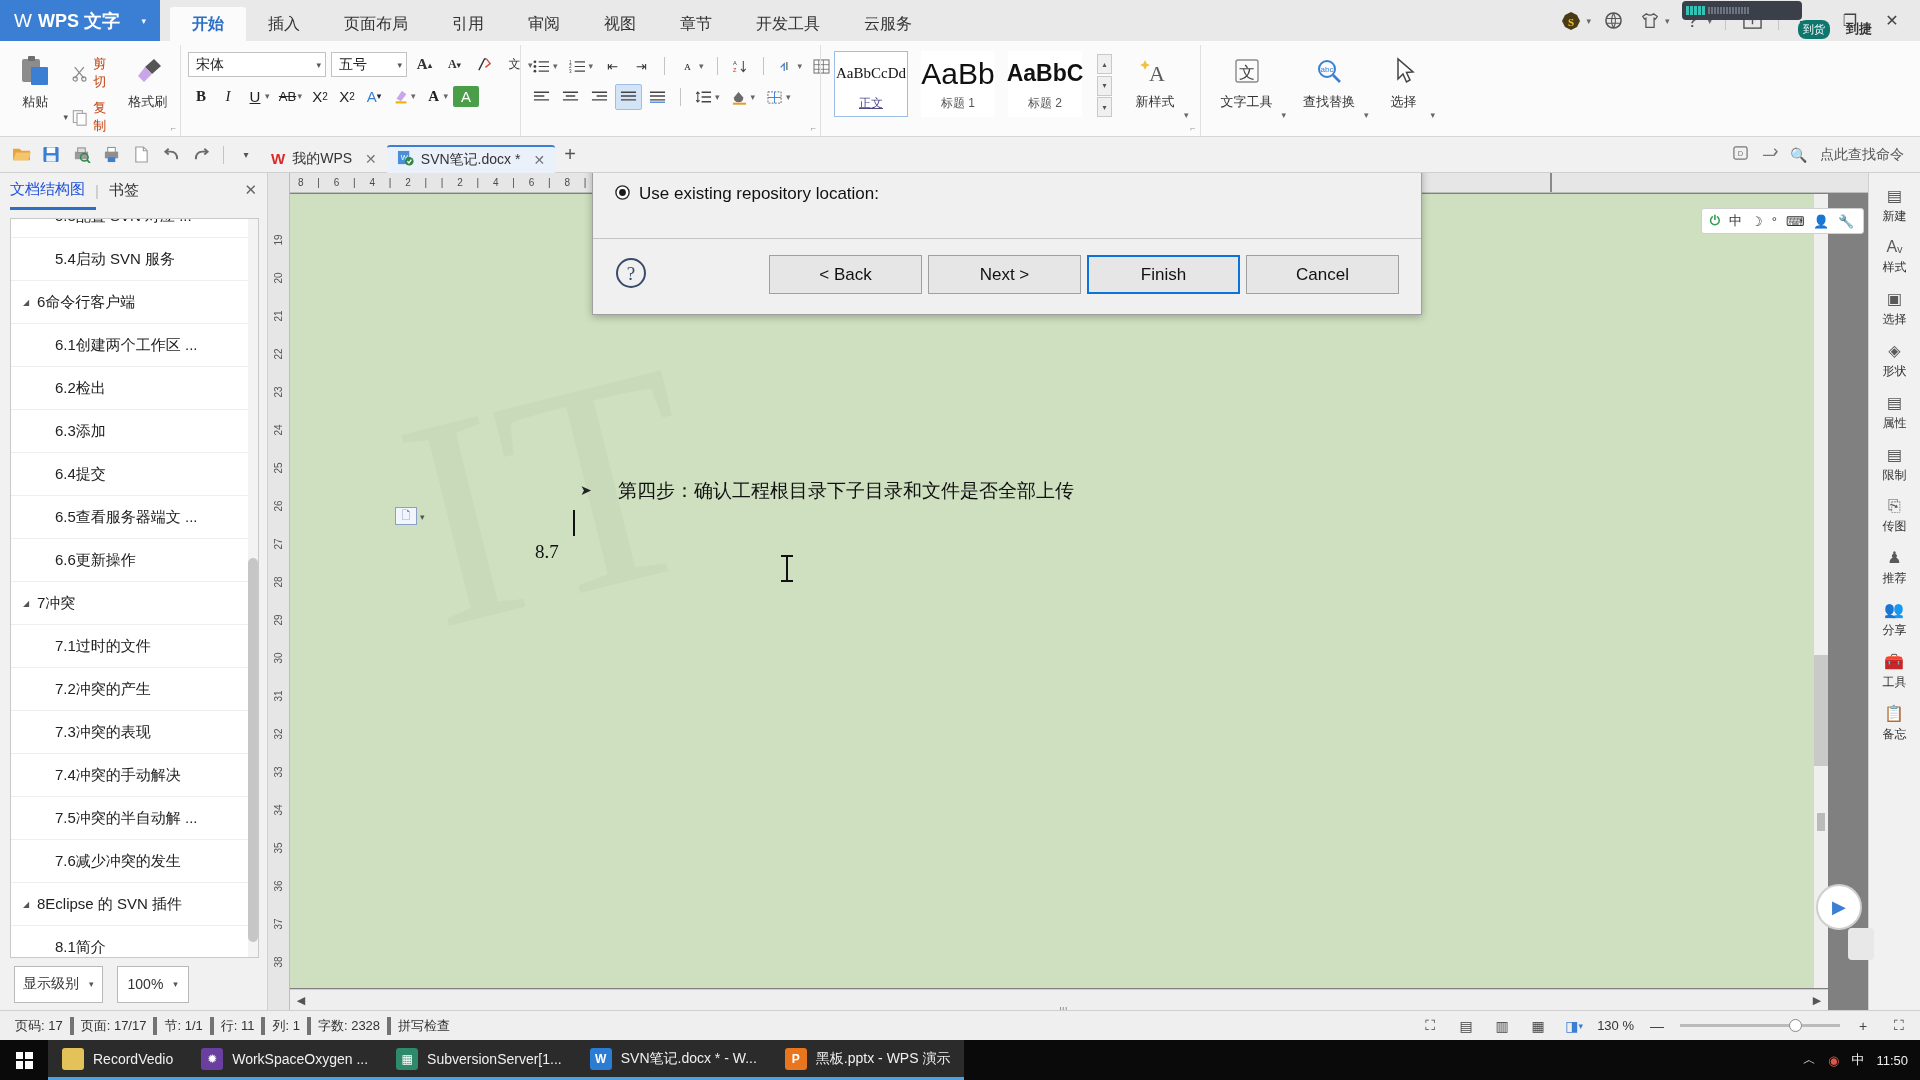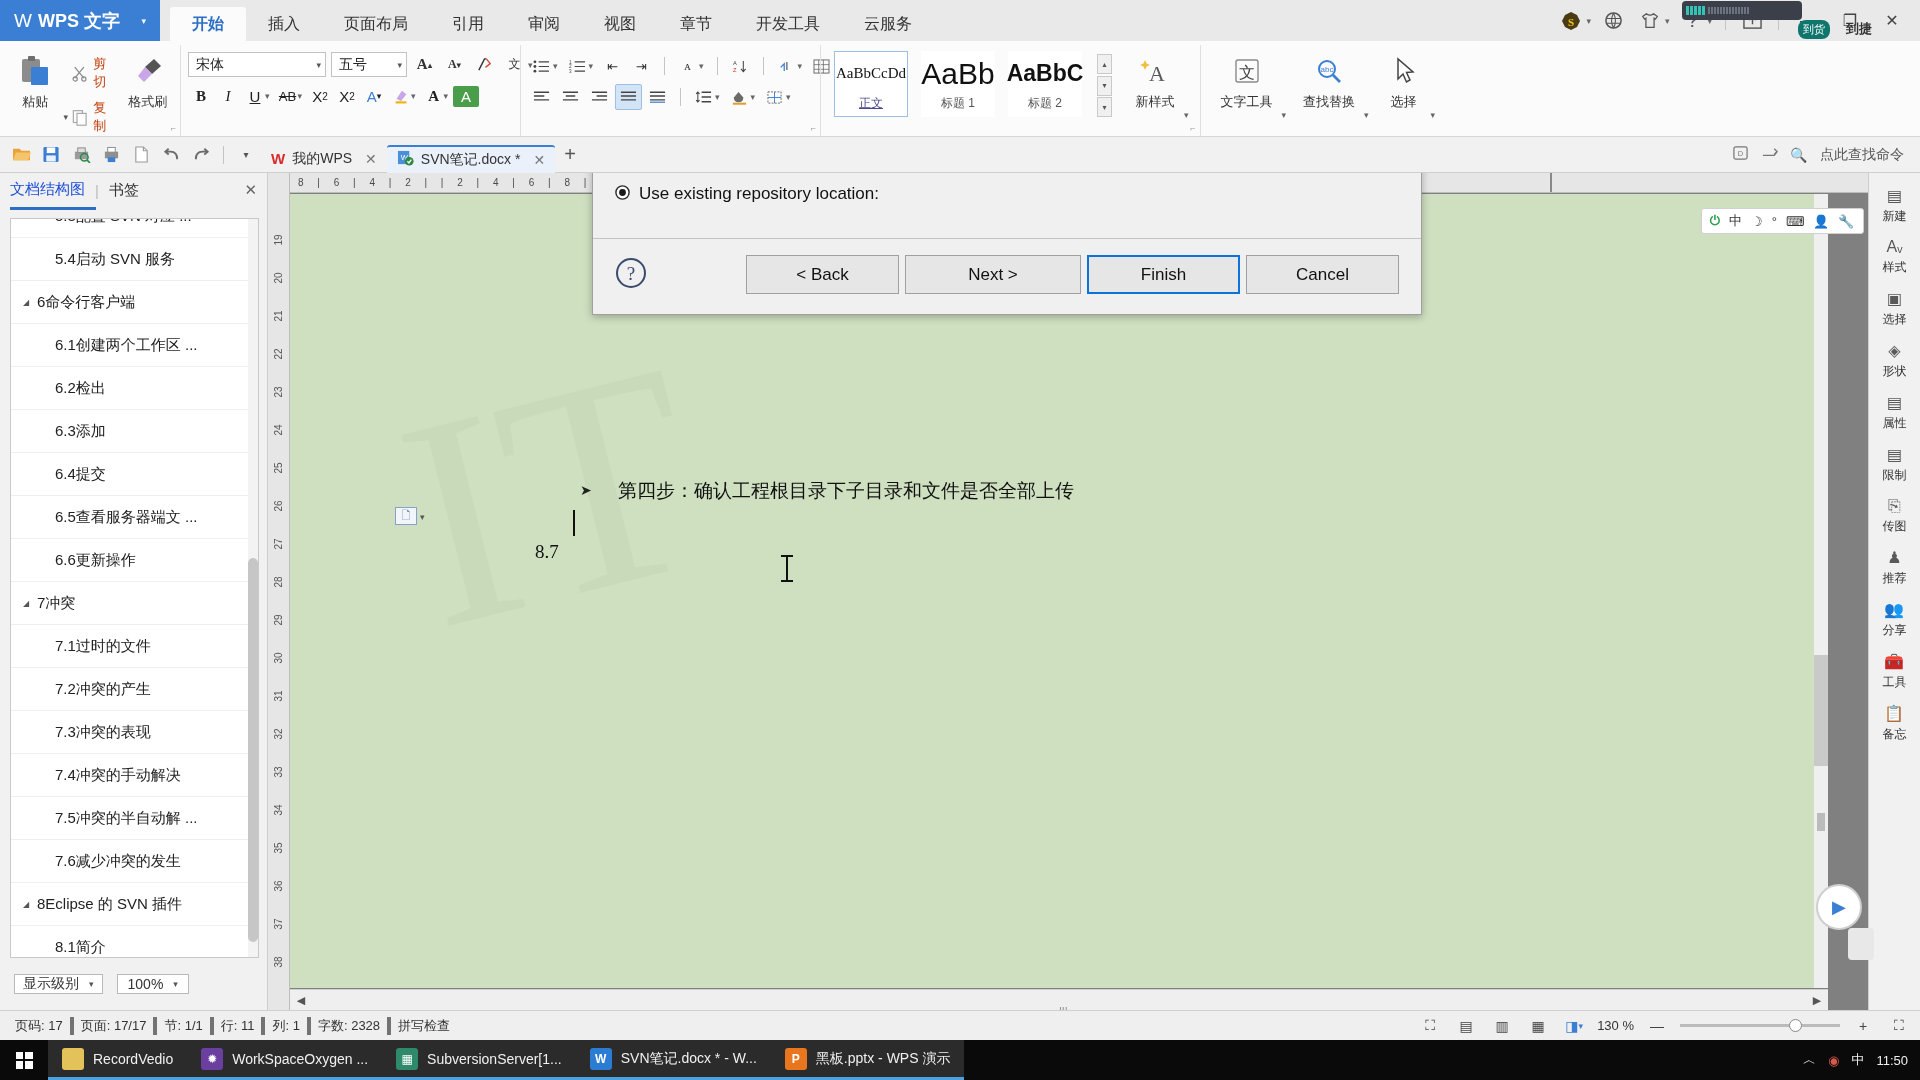--- a/index.html
+++ b/index.html
@@ -112,21 +112,21 @@
   .sb-underline { height:3px; background:#2c6fc4; width:86px; margin-left:10px; }
   .sb-list { flex:1; margin:8px 8px 0 10px; background:#fff; border:1px solid #c9c9c9;
       overflow:hidden; position:relative; }
   .sb-item { height:43px; display:flex; align-items:center; font-size:15px; color:#222;
       border-bottom:1px solid #eee; padding-left:14px; }
   .sb-item.lvl2 { padding-left:44px; }
   .sb-item .arrow { width:14px; font-size:8px; color:#555; margin-left:-2px; }
   .sb-scroll { position:absolute; right:0; top:0; width:10px; height:100%; background:#f3f3f3; }
   .sb-thumb { position:absolute; right:0; width:10px; background:#c6c6c6; border-radius:5px; }
   .sb-foot { height:52px; display:flex; align-items:center; gap:14px; padding:0 14px; }
-  .sb-sel { height:20px; border:1px solid #b9b9b9; background:#fff; display:flex; align-items:center;
+  .sb-sel { height:37px; border:1px solid #b9b9b9; background:#fff; display:flex; align-items:center;
       padding:0 8px; font-size:14px; color:#333; }
   .sb-sel .cv { margin-left:10px; font-size:9px; color:#555; }
 
   
   .docwrap { flex:1; position:relative; background:#808080; overflow:hidden; }
   .ruler-col { position:absolute; left:0; top:0; width:22px; height:100%; background:#e6e6e6;
       border-right:1px solid #bdbdbd; }
   .ruler-col .mk { font-size:10px; color:#555; text-align:center; height:38px; line-height:38px;
       transform:rotate(-90deg); }
   .ruler-top { position:absolute; left:22px; right:0; top:0; height:20px; background:#e6e6e6;
@@ -806,21 +806,21 @@
         <div style="display:flex; align-items:center; padding:16px 22px 20px 22px;">
           <span>
             <svg width="32" height="32" viewBox="0 0 32 32">
                 <circle cx="16" cy="16" r="14" fill="none" stroke="#3a4a6b" stroke-width="2"></circle>
                 <text x="16" y="23" font-size="19" text-anchor="middle" fill="#3a4a6b" font-family="Liberation Serif,serif">?</text>
               </svg>
           </span>
           <div style="margin-left:auto; display:flex; gap:6px;">
             <button style="width:153px;height:39px;font-size:17px;background:#e6e6e6;border:1px solid #a0a0a0;
                      font-family:'Liberation Sans',sans-serif;color:#111;">&lt; Back</button>
-            <button style="width:176px;height:39px;font-size:17px;background:#e6e6e6;border:1px solid #a0a0a0;
+            <button style="width:153px;height:39px;font-size:17px;background:#e6e6e6;border:1px solid #a0a0a0;
                      font-family:'Liberation Sans',sans-serif;color:#111;">Next &gt;</button>
             <button style="width:153px;height:39px;font-size:17px;background:#e6e6e6;border:2px solid #0a74da;
                      font-family:'Liberation Sans',sans-serif;color:#111;">Finish</button>
             <button style="width:153px;height:39px;font-size:17px;background:#e6e6e6;border:1px solid #a0a0a0;
                      font-family:'Liberation Sans',sans-serif;color:#111;">Cancel</button>
           </div>
         </div>
       </div>
 
       <div class="vscroll">

